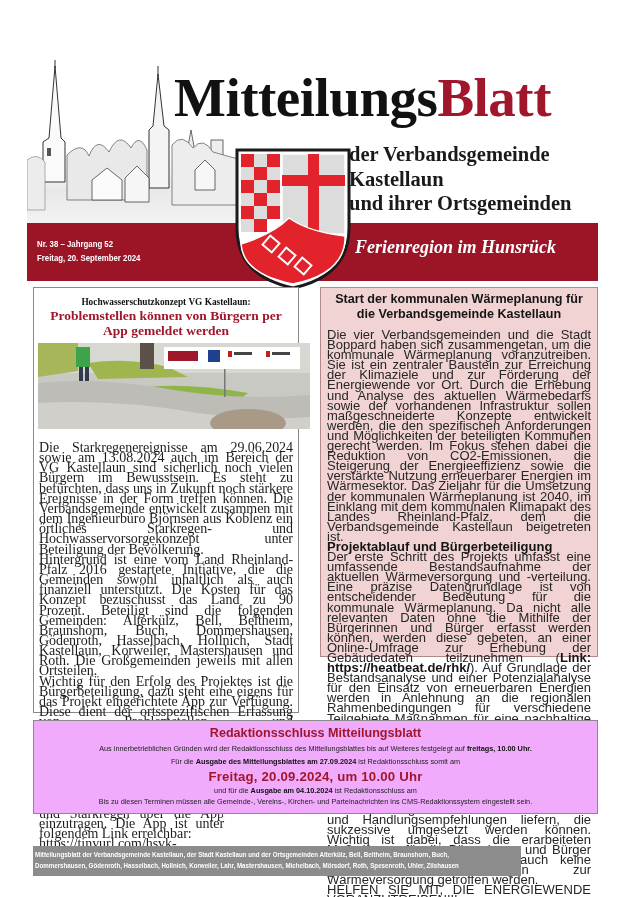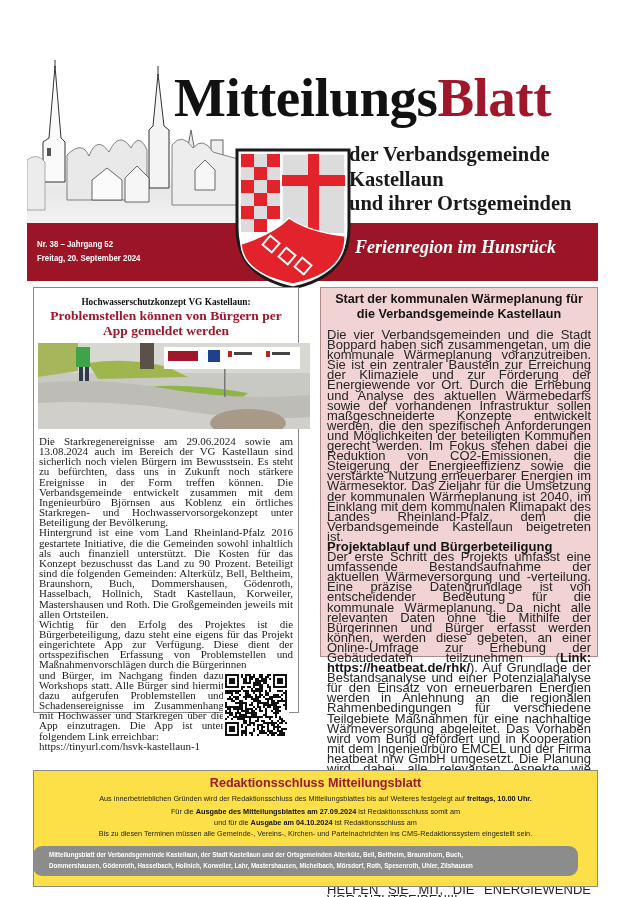--- a/index.html
+++ b/index.html
@@ -40,54 +40,54 @@
 
   
   .left-article {
     position: absolute; left: 33px; top: 287px; width: 266px; height: 426px;
     border: 1px solid #8a8a8a; background: #fff; padding: 4px 5px; font-family: Liberation Serif, serif;
   }
   .la-kicker { text-align: center; font-weight: bold; font-size: 9.3px; margin-top: 5px; color: #111; }
   .la-headline { text-align: center; font-weight: bold; font-size: 13.5px; line-height: 15px; color: #a0172b; margin-top: 1px; }
   .photo { position: relative; margin: 5px 0 0 -1px; width: 272px; height: 86px; overflow: hidden; }
   .la-body {
-    font-size: 11px; line-height: 10.15px; text-align: justify; color: #1d1d1d;
-    margin-top: 3px; letter-spacing: -0.05px;
+    font-size: 14px; line-height: 10.15px; text-align: justify; color: #1d1d1d;
+    margin-top: 10px; letter-spacing: -0.05px;
   }
   .la-body p { margin: 0; }
   .la-wrap { position: relative; }
   .la-narrow { width: 185px; text-align: justify; }
   .qr { position: absolute; right: 4px; top: 2px; width: 66px; height: 66px; }
 
   
   .right-article {
     position: absolute; left: 320px; top: 287px; width: 278px; height: 370px;
     border: 1px solid #b08a8a; background: #f1d3d3; padding: 0 6px;
   }
   .ra-headline { text-align: center; font-weight: bold; font-size: 12.6px; line-height: 14.5px; color: #151515; margin-top: 4px; }
   .ra-body { font-size: 13px; line-height: 10.1px; text-align: justify; color: #262626; margin-top: 9px; }
   .ra-body .b { font-weight: bold; color: #141414; }
 
   
   .deadline {
-    position: absolute; left: 33px; top: 770px; width: 565px; height: 117px;
-    border: 1px solid #8a8a8a; background: #fde047; text-align: center;
+    position: absolute; left: 33px; top: 720px; width: 565px; height: 94px;
+    border: 1px solid #8a8a8a; background: #f0abfc; text-align: center;
   }
   .dl-title { font-weight: bold; font-size: 12.6px; color: #a0172b; margin-top: 5px; }
   .dl-line { font-size: 7.3px; color: #222; margin-top: 4px; }
   .dl-line b { color: #111; }
   .dl-date { font-weight: bold; font-size: 13.2px; color: #a0172b; margin-top: 3px; letter-spacing: 0.2px; }
   .dl-line.small-gap { margin-top: 2px; }
 
   
   .footer {
-    position: absolute; left: 33px; top: 846px; width: 545px; height: 30px;
-    background: #8c8c8c; color: #ffffff; padding: 4px 16px;
+    position: absolute; left: 33px; top: 846px; width: 488px; height: 30px;
+    background: #8c8c8c; color: #ffffff; padding: 4px 2px;
     font-family: "Liberation Sans Narrow", "Liberation Sans", sans-serif;
-    font-weight: bold; font-size: 7.2px; line-height: 10.5px; border-radius: 9px;
+    font-weight: bold; font-size: 7.2px; line-height: 10.5px;
   }
   .footer span { display: block; white-space: nowrap; transform: scaleX(0.86); transform-origin: left; }
 </style>
 </head>
 <body>
 
 <header class="masthead">
   <svg class="skyline" viewBox="0 0 215 165">
     <defs>
       <linearGradient id="fog" x1="0" y1="0" x2="0" y2="1">
@@ -658,20 +658,21 @@
 </article>
 
 <section class="deadline">
   <h3 class="dl-title">Redaktionsschluss Mitteilungsblatt</h3>
   <div class="dl-line">
     <span>Aus innerbetrieblichen Gründen wird der Redaktionsschluss des Mitteilungsblattes bis auf Weiteres festgelegt auf </span><b>freitags, 10.00 Uhr.</b>
   </div>
   <div class="dl-line">
     <span>Für die </span><b>Ausgabe des Mitteilungsblattes am 27.09.2024</b><span> ist Redaktionsschluss somit am</span>
   </div>
+  <div class="dl-date">Freitag, 20.09.2024, um 10.00 Uhr</div>
   <div class="dl-line small-gap">
     <span>und für die </span><b>Ausgabe am 04.10.2024</b><span> ist Redaktionsschluss am</span>
   </div>
   <div class="dl-line small-gap">Bis zu diesen Terminen müssen alle Gemeinde-, Vereins-, Kirchen- und Parteinachrichten ins CMS-Redaktionssystem eingestellt sein.</div>
 </section>
 
 <footer class="footer">
   <span>Mitteilungsblatt der Verbandsgemeinde Kastellaun, der Stadt Kastellaun und der Ortsgemeinden Alterkülz, Bell, Beltheim, Braunshorn, Buch,</span>
   <span>Dommershausen, Gödenroth, Hasselbach, Hollnich, Korweiler, Lahr, Mastershausen, Michelbach, Mörsdorf, Roth, Spesenroth, Uhler, Zilshausen</span>
 </footer>

